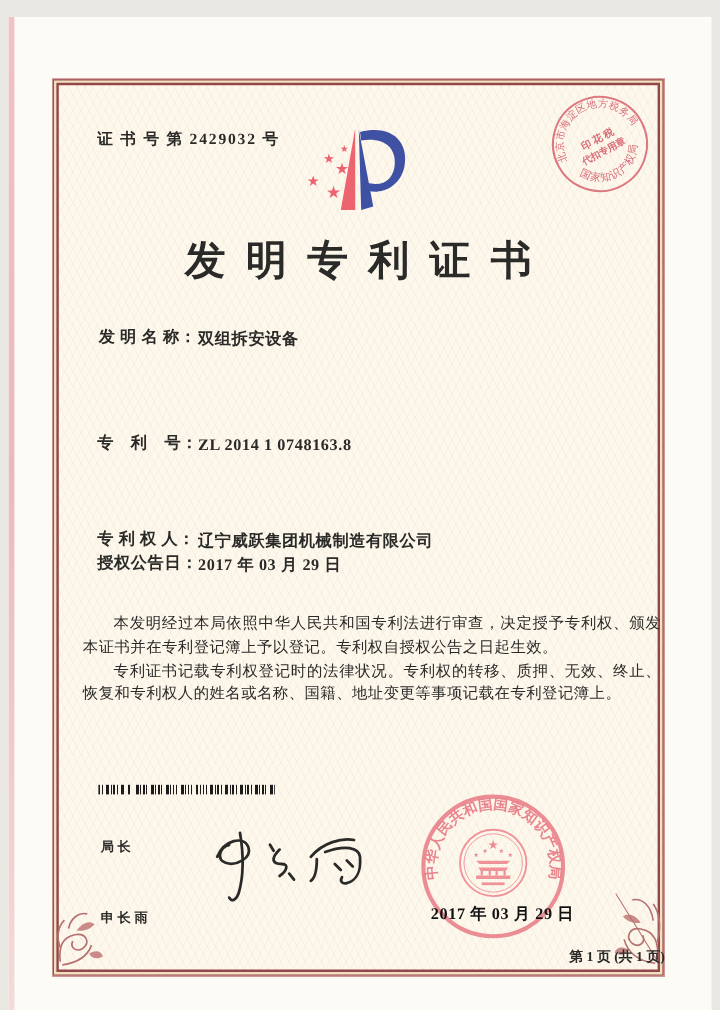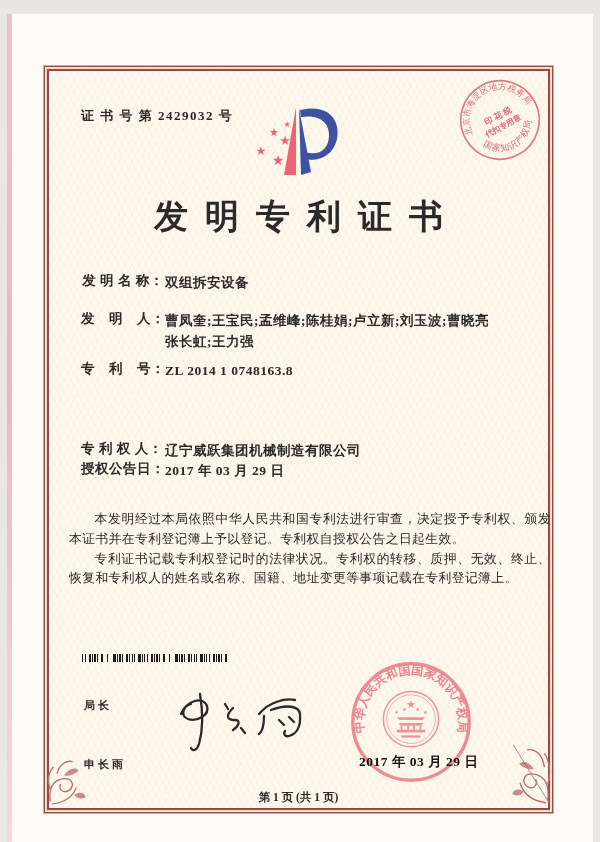--- a/index.html
+++ b/index.html
@@ -33,21 +33,21 @@
     line-height:19.8px;text-align:justify;letter-spacing:.4px;}
   .paras p{margin:0;text-indent:2em;}
   .barcode{left:75px;top:640px;width:147px;height:8px;
     background:repeating-linear-gradient(90deg,
       #1c1c1c 0 1.4px, rgba(0,0,0,0) 1.4px 2.8px,
       #1c1c1c 2.8px 3.6px, rgba(0,0,0,0) 3.6px 6.6px,
       #1c1c1c 6.6px 9px, rgba(0,0,0,0) 9px 10.2px,
       #1c1c1c 10.2px 11px, rgba(0,0,0,0) 11px 12.4px);}
   .director{left:77px;font-size:11px;font-weight:600;letter-spacing:3px;}
   .seal-date{left:352px;top:739px;font-size:13.5px;font-weight:700;letter-spacing:.5px;color:#111;}
-  .footer{left:36px;top:776px;width:511px;text-align:center;font-size:11.5px;font-weight:600;}
+  .footer{left:36px;top:776px;width:511px;text-align:right;font-size:11.5px;font-weight:600;}
   .tax-stamp{left:451px;top:64px;width:84px;height:84px;transform:rotate(-28deg);}
   .main-seal{left:342px;top:646px;width:124px;height:124px;}
   svg{display:block;}
   svg text{font-family:"Liberation Serif", serif;}
 </style>
 </head>
 <body>
 
 <div class="page">
   <div class="scan-edge"></div>
@@ -83,23 +83,20 @@
       <polygon points="52,9 40,77 52,77" fill="#ee6370"></polygon>
       <polygon points="55,10 57,77 67,74" fill="#3f51a3"></polygon>
       <path d="M56,12 C84,5 97,22 93,41 C89,60 70,65 60,60 C59,57 61,54 65,55 C77,57 84,50 85,39 C86,25 76,16 57,19 Z" fill="#3f51a3"></path>
     </svg>
   </div>
 
   <div class="abs title">发明专利证书</div>
 
   <div class="abs field" style="top:258px;text-align:center;">
     <span class="lbl">发 明 名 称：</span><span class="val">双组拆安设备</span>
-  </div>
-  <div class="abs field" style="top:296px;">
-    <span class="lbl">发　明　人：</span><span class="val"><span>曹凤奎;王宝民;孟维峰;陈桂娟;卢立新;刘玉波;曹晓亮</span><br><span>张长虹;王力强</span></span>
   </div>
   <div class="abs field" style="top:346px;text-align:center;">
     <span class="lbl">专　利　号：</span><span class="val">ZL 2014 1 0748163.8</span>
   </div>
   <div class="abs field" style="top:426px;">
     <span class="lbl">专 利 权 人：</span><span class="val">辽宁威跃集团机械制造有限公司</span>
   </div>
   <div class="abs field" style="top:446px;">
     <span class="lbl">授权公告日：</span><span class="val">2017 年 03 月 29 日</span>
   </div>

